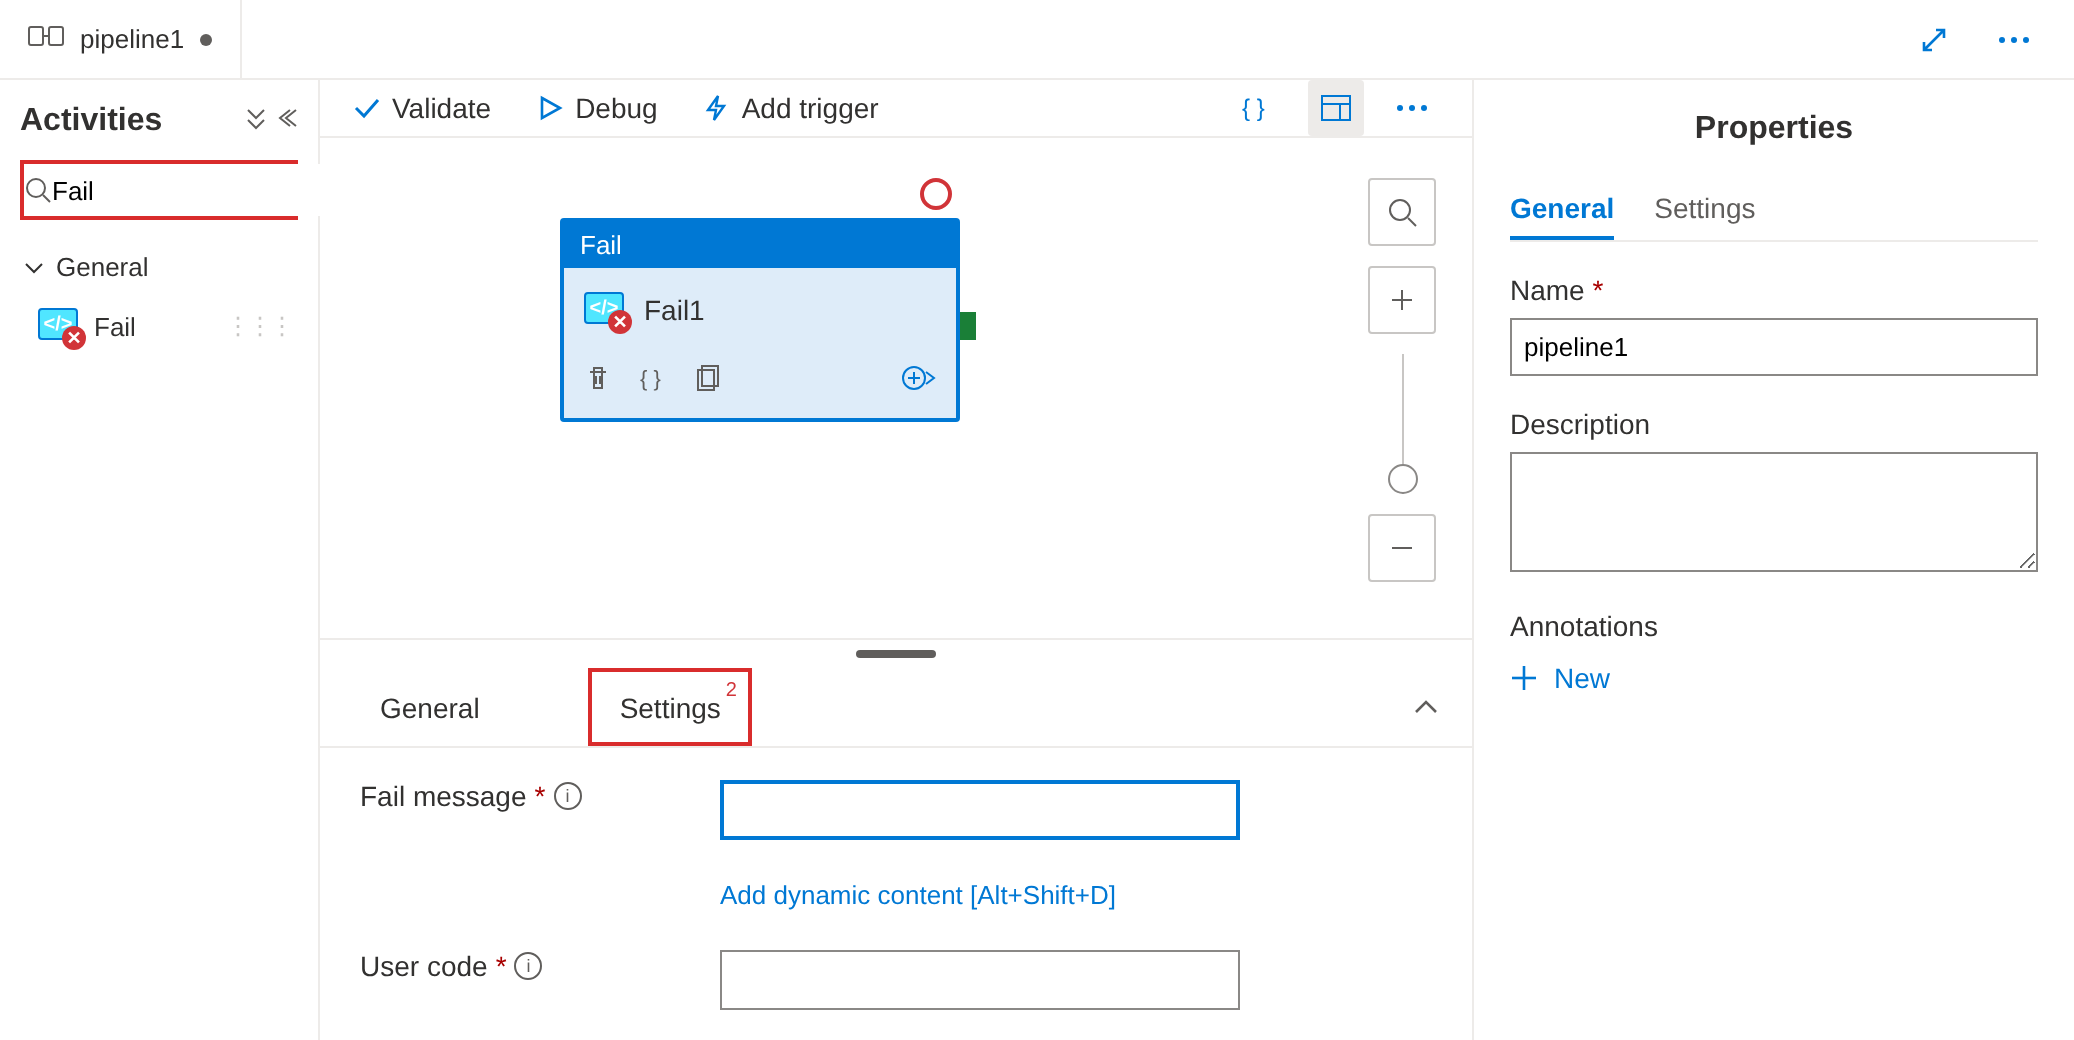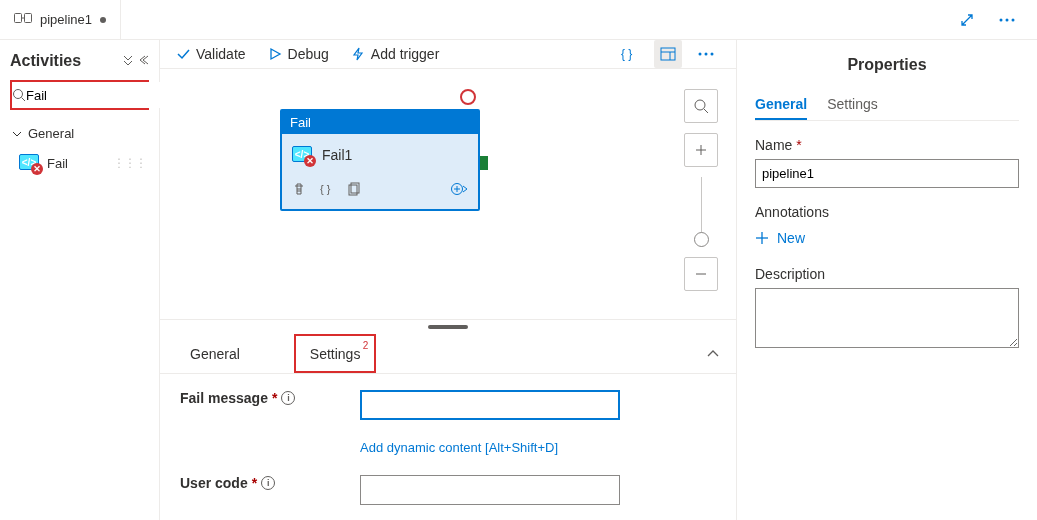--- a/index.html
+++ b/index.html
@@ -59,21 +59,21 @@
   .bottom-panel { border-top: 1px solid #edebe9; }
   .grab { height:14px; display:flex; justify-content:center; align-items:center;}
   .grab div{ width:40px; height:4px; background:#605e5c; border-radius:2px;}
   .bottom-tabs { display:flex; align-items:center; padding: 0 16px; height: 40px; border-bottom:1px solid #edebe9;}
   .bottom-tabs .btab { padding: 0 14px; height:100%; display:flex; align-items:center; cursor:pointer; font-size:14px; color:#323130;}
   .btab.highlighted { border: 2px solid #d92c2c; position:relative;margin-left:40px;}
   .btab .sup { position:absolute; top:4px; right:6px; font-size:10px; color:#d13438;}
   .bottom-tabs .collapse { margin-left:auto; color:#605e5c; cursor:pointer;}
   .form-area { padding: 16px 20px; display:flex; flex-direction:column; gap:20px;}
   .form-row { display:flex; align-items:flex-start; }
-  .form-row .lbl { width: 180px; display:flex; align-items:center; gap:4px; font-size:14px;font-weight:bold;}
+  .form-row .lbl { width: 180px; display:flex; align-items:center; gap:4px; font-size:14px;}
   .req { color:#a80000;}
   .info-ic { width:14px; height:14px; border:1px solid #605e5c; border-radius:50%; display:inline-flex; align-items:center; justify-content:center; font-size:9px; color:#605e5c;}
   .txt-input { width: 260px; height: 30px; border:1px solid #8a8886; padding:0 6px; font-size:13px;}
   .txt-input.focus { border:2px solid #0078d4;}
   .link-txt { color:#0078d4; font-size:13px; margin-top:20px; cursor:pointer;}
 
   
   .props { width: 300px; padding: 16px 18px; }
   .props h3 { font-size: 16px; font-weight:600; margin-bottom:16px;text-align:center;}
   .prop-tabs { display:flex; gap:20px; border-bottom:1px solid #edebe9; margin-bottom:16px;}
@@ -303,27 +303,27 @@
       <div class="ptab active">General</div>
       <div class="ptab">Settings</div>
     </div>
     <div class="prop-field">
       <span class="plabel">
         <span>Name</span> <span class="req">*</span>
       </span>
       <input type="text" value="pipeline1" style="">
     </div>
     <div class="prop-field">
+      <span class="plabel">Description</span>
+      <textarea style=""></textarea>
+    </div>
+    <div class="prop-field">
       <span class="plabel">Annotations</span>
       <div class="new-item">
         <svg width="14" height="14">
             <line x1="7" y1="1" x2="7" y2="13" stroke="#0078d4" stroke-width="1.3"></line>
             <line x1="1" y1="7" x2="13" y2="7" stroke="#0078d4" stroke-width="1.3"></line>
           </svg>
         <span>New</span>
       </div>
     </div>
-    <div class="prop-field">
-      <span class="plabel">Description</span>
-      <textarea style=""></textarea>
-    </div>
   </div>
 </div>
 
 </body></html>

